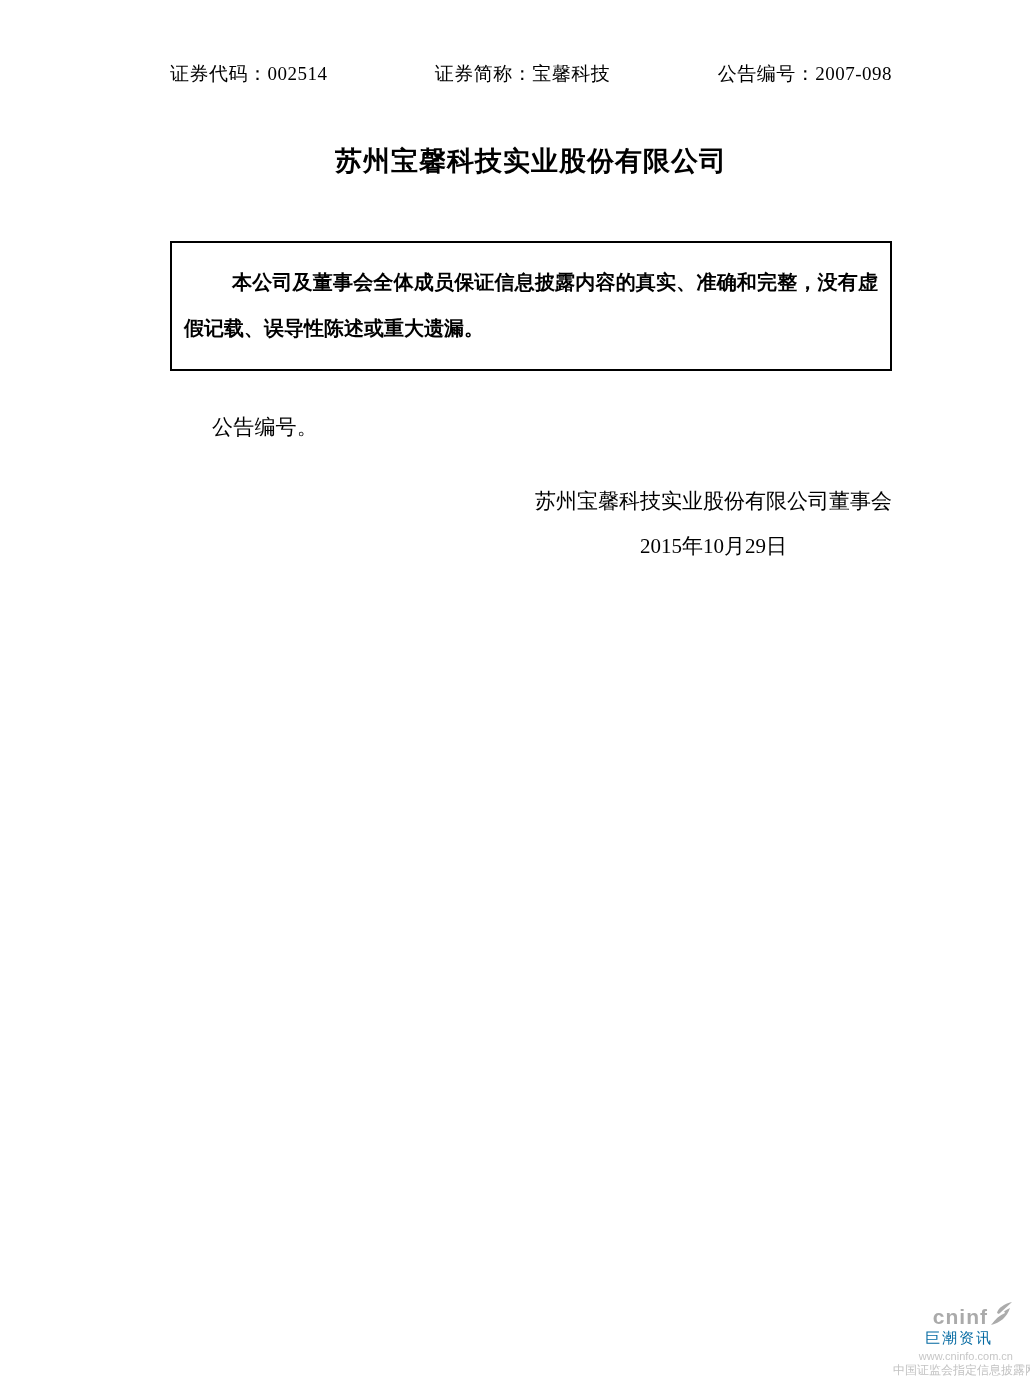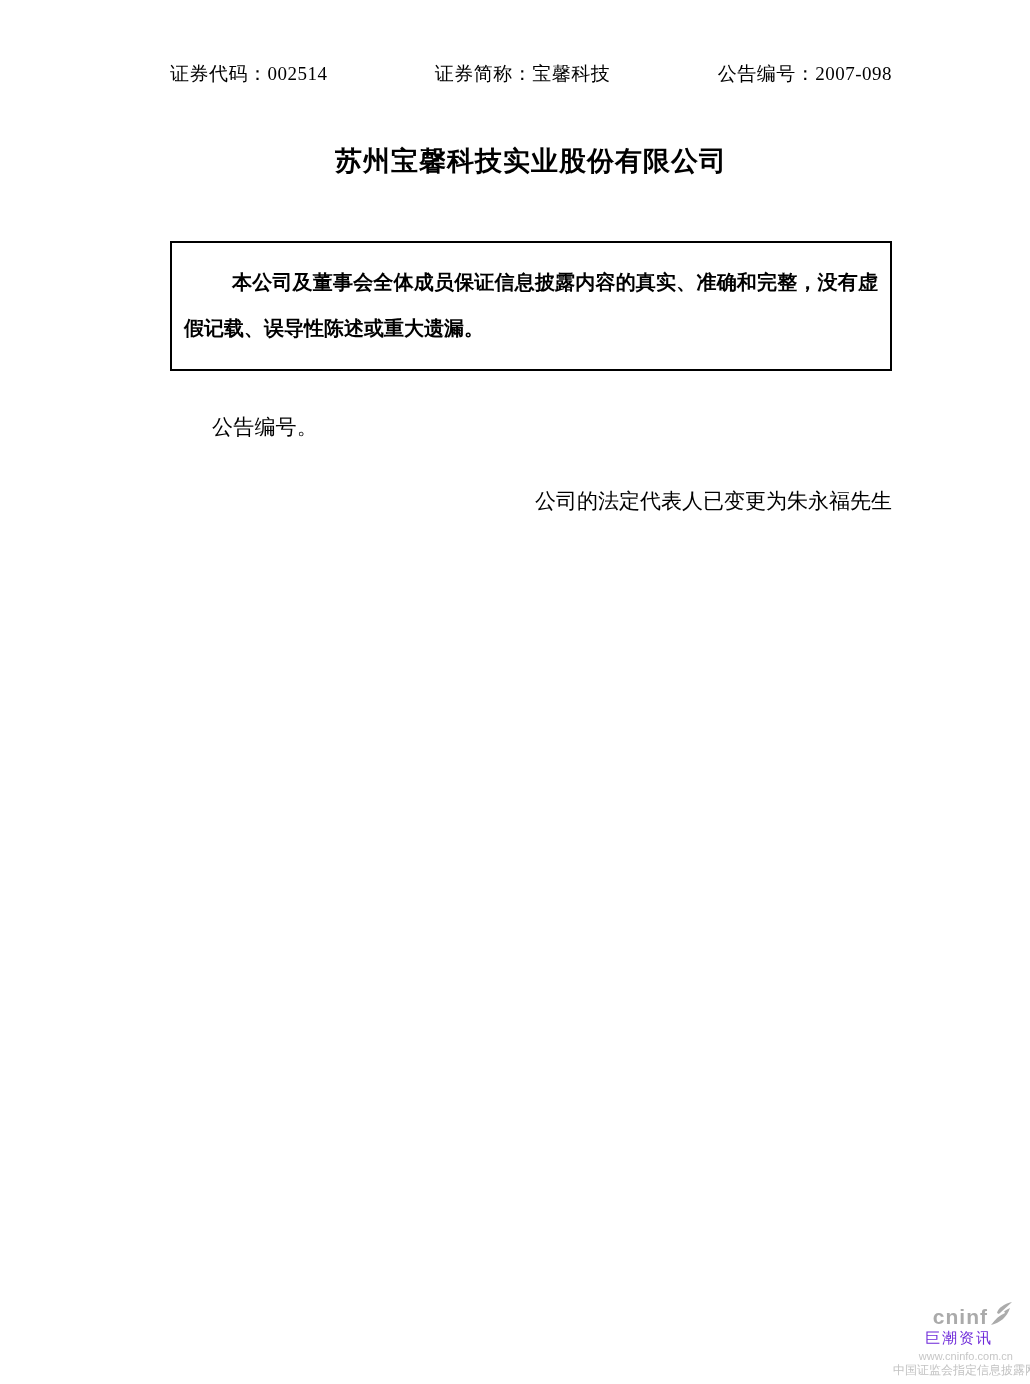--- a/index.html
+++ b/index.html
@@ -99,21 +99,21 @@
   .wm-logo-text {
     font-size: 21px;
     font-weight: bold;
     letter-spacing: 1px;
     color: #aaaaaa;
   }
   .wm-swoosh { margin-left: 1px; margin-top: -3px; }
   .wm-brand-cn {
     font-size: 15px;
     letter-spacing: 2px;
-    color: #6d28d9;
+    color: #0369a1;
     padding-right: 32px;
     margin-top: 1px;
   }
   .wm-url {
     font-size: 11px;
     color: #c6c6c6;
     padding-right: 12px;
     margin-top: 3px;
   }
   .wm-tagline {
@@ -141,21 +141,22 @@
 
     <div class="disclaimer-box">
       <p>本公司及董事会全体成员保证信息披露内容的真实、准确和完整，没有虚假记载、误导性陈述或重大遗漏。</p>
     </div>
 
     <div class="body-block">
       <p class="body-para closing-para">公告编号。</p>
     </div>
 
     <div class="signature-block">
-      <p class="sig-line">公司的法定代表人已变更为朱永福先生</p>
+      <p class="sig-line">苏州宝馨科技实业股份有限公司董事会</p>
+      <p class="sig-line sig-date">2015年10月29日</p>
     </div>
 
   </div>
 
   <div class="watermark">
     <div class="wm-logo-row">
       <span class="wm-logo-text">cninf</span>
       <span class="wm-swoosh">
         <svg width="24" height="24" viewBox="0 0 24 24">
           <path d="M23 0 C15 2 9 6 8 11 L10 12 C14 8 19 4 23 0 Z" fill="#ababab"></path>

